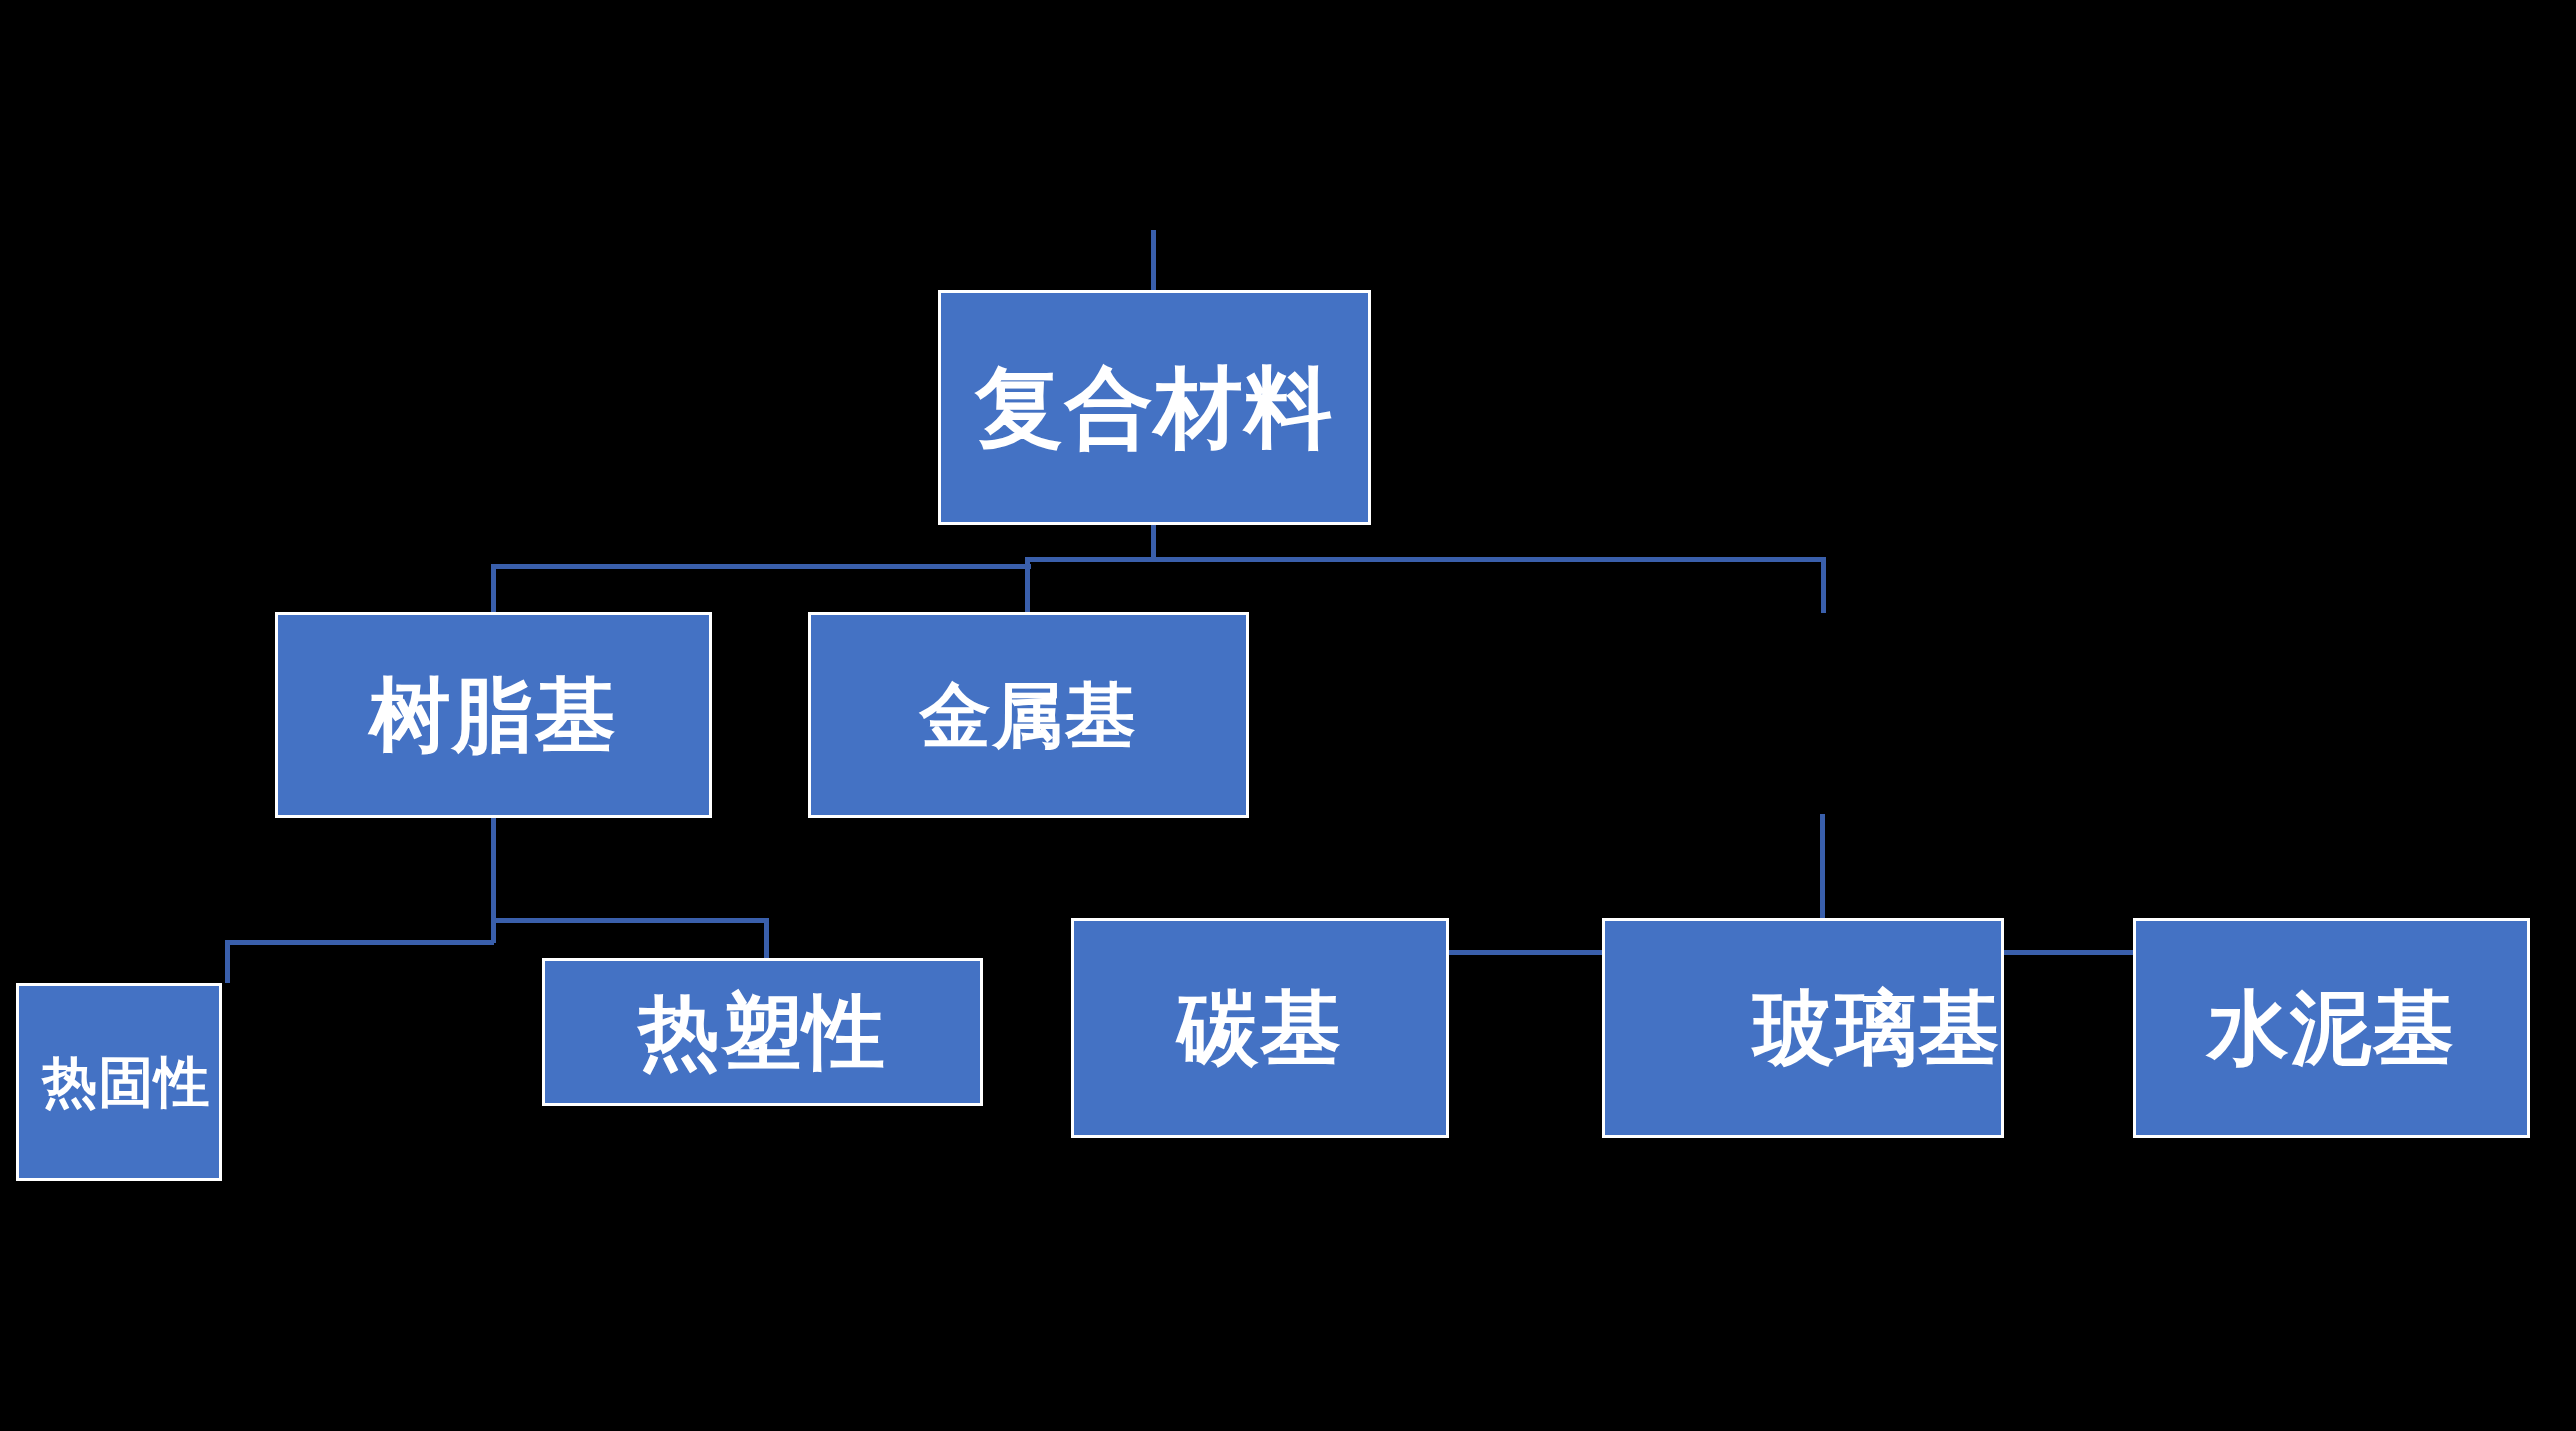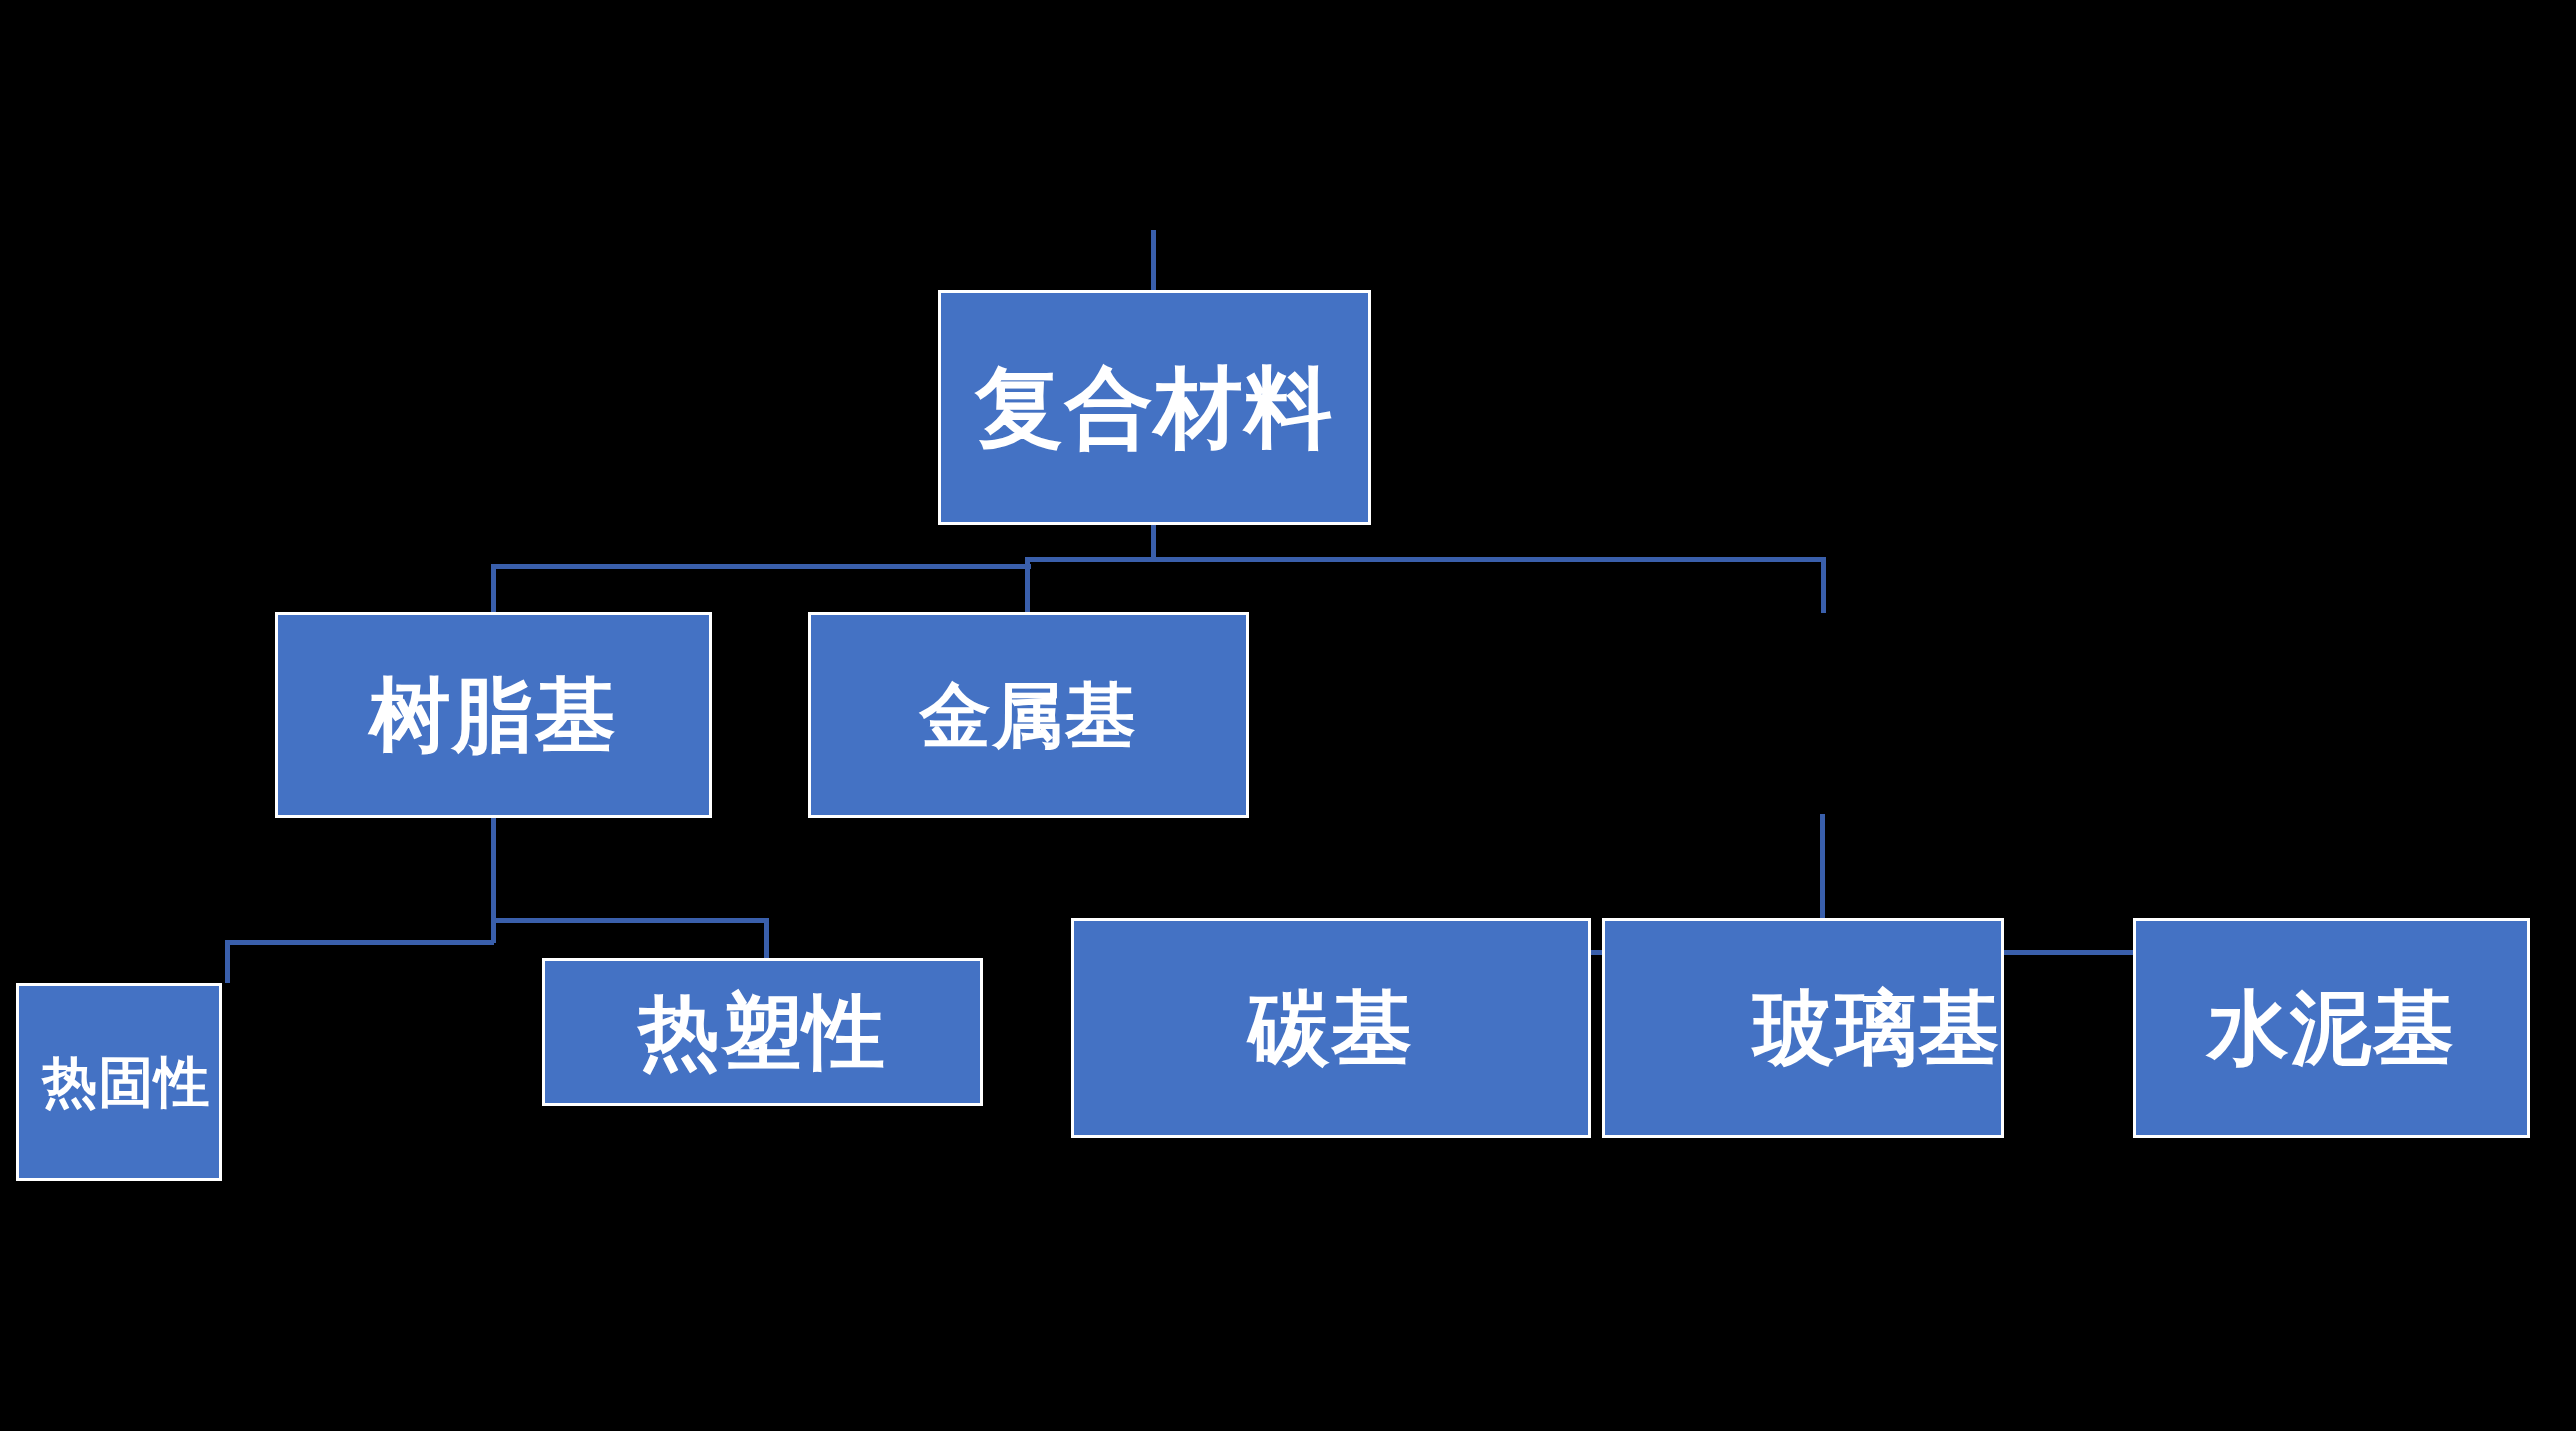--- a/index.html
+++ b/index.html
@@ -90,21 +90,21 @@
 
 
   <div class="node" style="left:16px; top:983px; width:206px; height:198px; font-size:55px;padding-left:15px;">
     <span class="node-label">热固性</span>
   </div>
 
   <div class="node" style="left:542px; top:958px; width:441px; height:148px; font-size:81px;">
     <span class="node-label">热塑性</span>
   </div>
 
-  <div class="node" style="left:1071px; top:918px; width:520px; height:220px; font-size:81px;">
+  <div class="node" style="left:1071px; top:918px; width:378px; height:220px; font-size:81px;">
     <span class="node-label">碳基</span>
   </div>
 
   <div class="node" style="left:1602px; top:918px; width:402px; height:220px; font-size:81px;justify-content:flex-end;">
     <span class="node-label">玻璃基</span>
   </div>
 
   <div class="node" style="left:2133px; top:918px; width:397px; height:220px; font-size:81px;">
     <span class="node-label">水泥基</span>
   </div>

